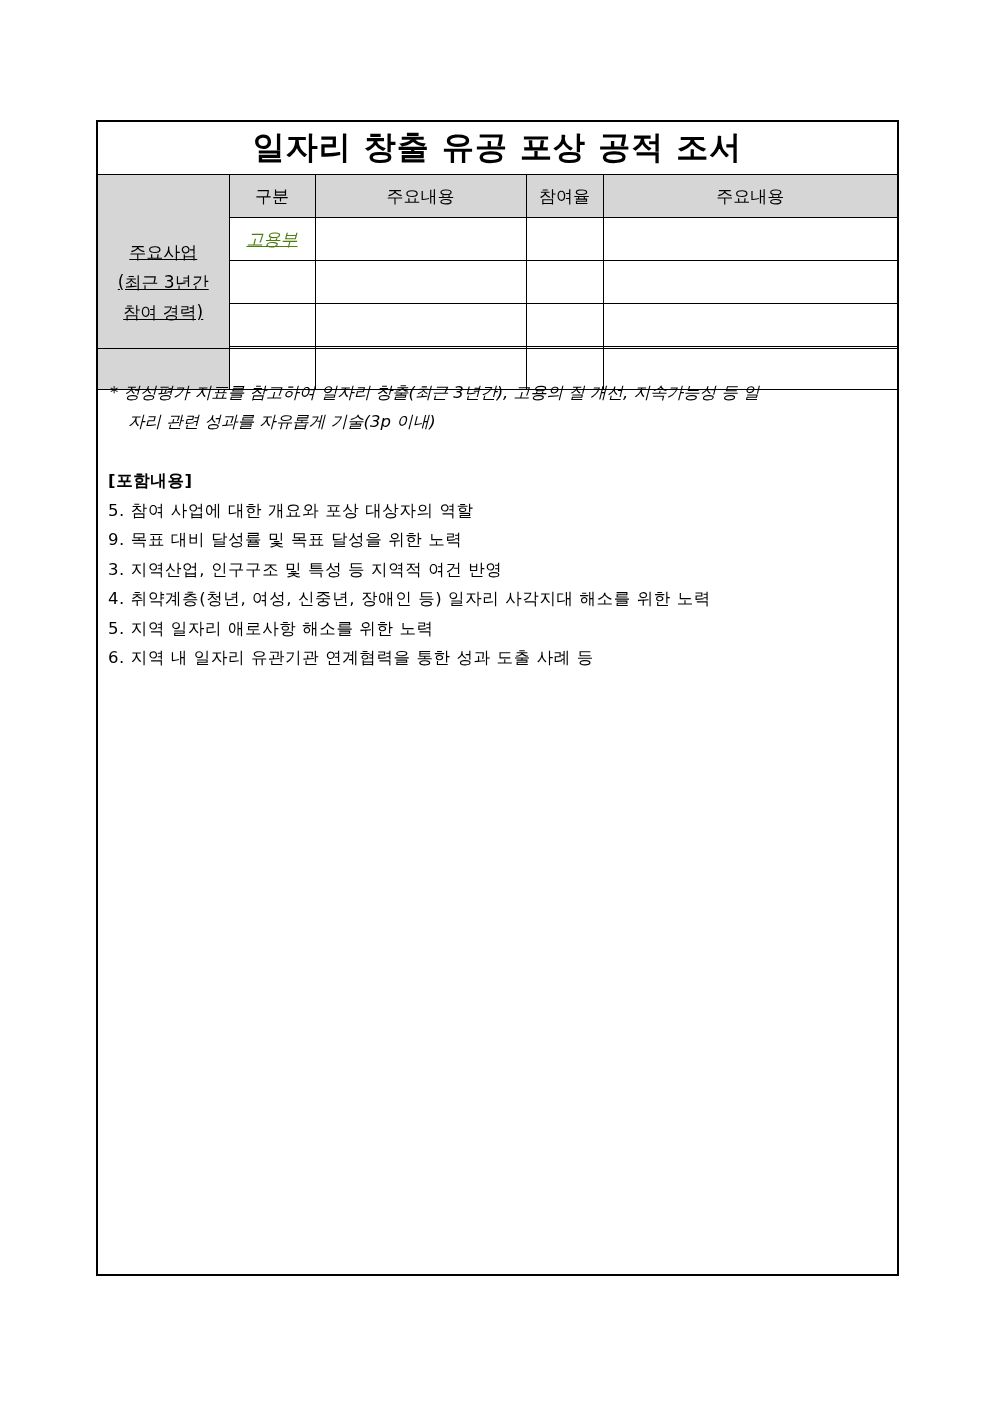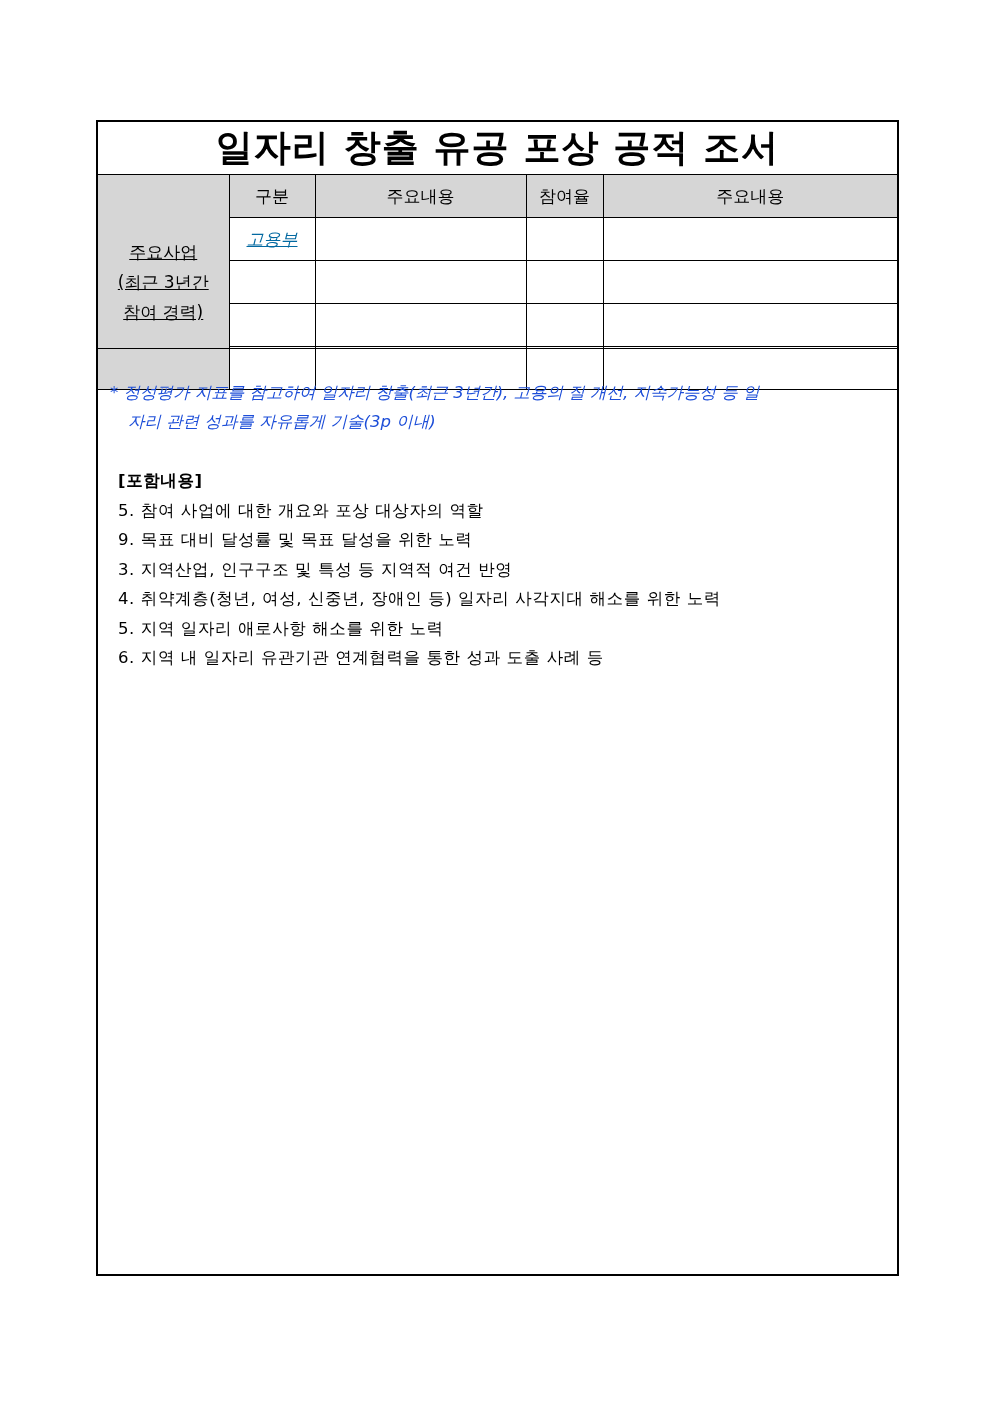--- a/index.html
+++ b/index.html
@@ -1,31 +1,31 @@
 <!DOCTYPE html>
 <html><head>
 <meta charset="utf-8">
 <style>
   html, body { margin:0; padding:0; background:#ffffff; }
   body { width:992px; height:1403px; position:relative; font-family:"DejaVu Sans", sans-serif; color:#000; }
   .frame { position:absolute; left:96px; top:120px; width:799px; height:1152px; border:2px solid #000; box-sizing:content-box; }
-  .title { position:absolute; left:0; top:0; width:799px; height:52px; border-bottom:1.5px solid #000; display:flex; align-items:center; justify-content:center; font-size:37px; font-weight:bold; letter-spacing:1px; }
+  .title { position:absolute; left:0; top:0; width:799px; height:52px; border-bottom:1.5px solid #000; display:flex; align-items:center; justify-content:center; font-size:32px; font-weight:bold; letter-spacing:1px; }
   table.grid { position:absolute; left:0; top:53px; width:799px; border-collapse:collapse; table-layout:fixed; }
   table.grid td { border:1px solid #000; padding:4px; text-align:center; vertical-align:middle; font-size:17px; }
   table.grid tr:first-child td { border-top:none; }
   table.grid tr td:first-child { border-left:none;text-decoration:underline; }
   table.grid tr td:last-child { border-right:none;margin-left:25px; }
   .hdr td { background:#d6d6d6; height:34px; }
   .body-row td { height:34px; }
   .side { background:#d6d6d6; line-height:30px; font-size:17px; }
-  .blue-italic { color:#0369a1; font-style:italic; }
+  .blue-italic { color:#4d7c0f; font-style:italic; }
   .sep { position:absolute; left:0; top:226px; width:799px; border-top:1.5px solid #000; }
-  .note { position:absolute; left:12px; top:256px; width:780px; font-size:16.5px; line-height:29px; color:#1d4ed8; font-style:italic; }
+  .note { position:absolute; left:12px; top:256px; width:780px; font-size:16.5px; line-height:29px; color:#000000; font-style:italic; }
   .note .l2 { padding-left:18px; display:block; }
-  .include { position:absolute; left:20px; top:344px; font-size:16.5px; line-height:29.5px; letter-spacing:0.6px; }
+  .include { position:absolute; left:10px; top:344px; font-size:16.5px; line-height:29.5px; letter-spacing:0.6px; }
   .include .head { font-weight:bold; }
 </style>
 </head>
 <body>
 
 <div class="frame">
   <div class="title">일자리 창출 유공 포상 공적 조서</div>
 
   <table class="grid">
     <colgroup>

